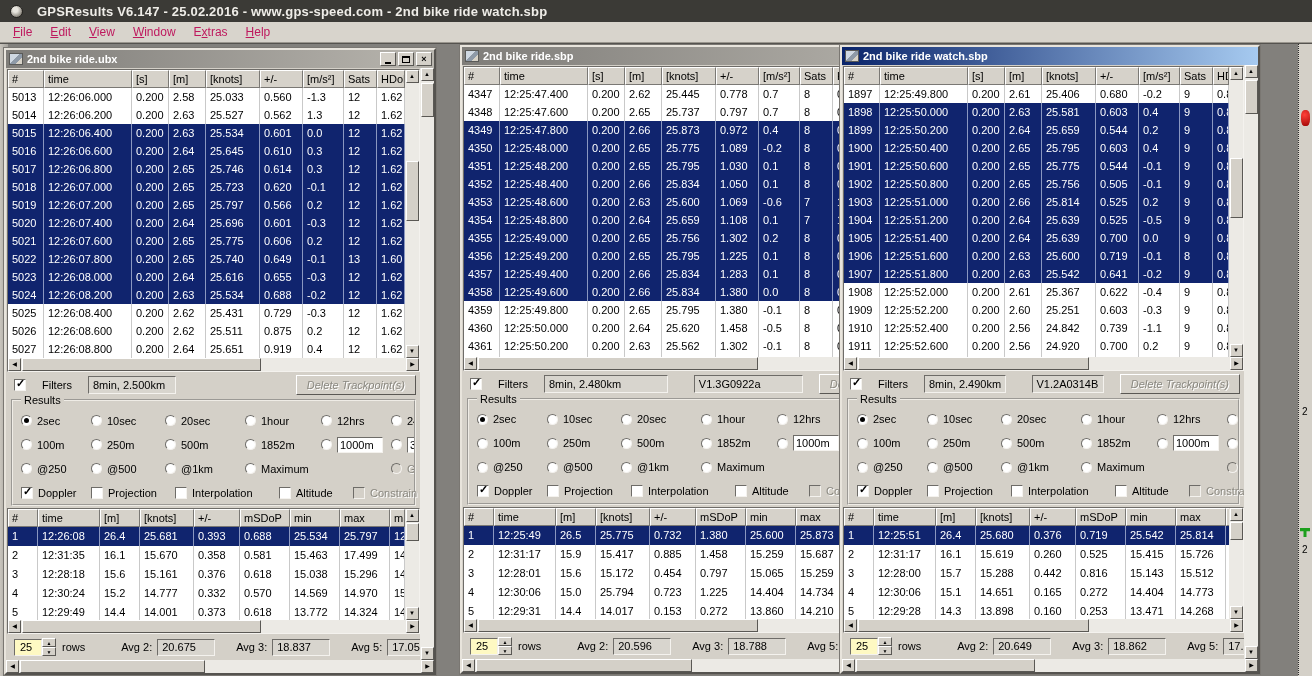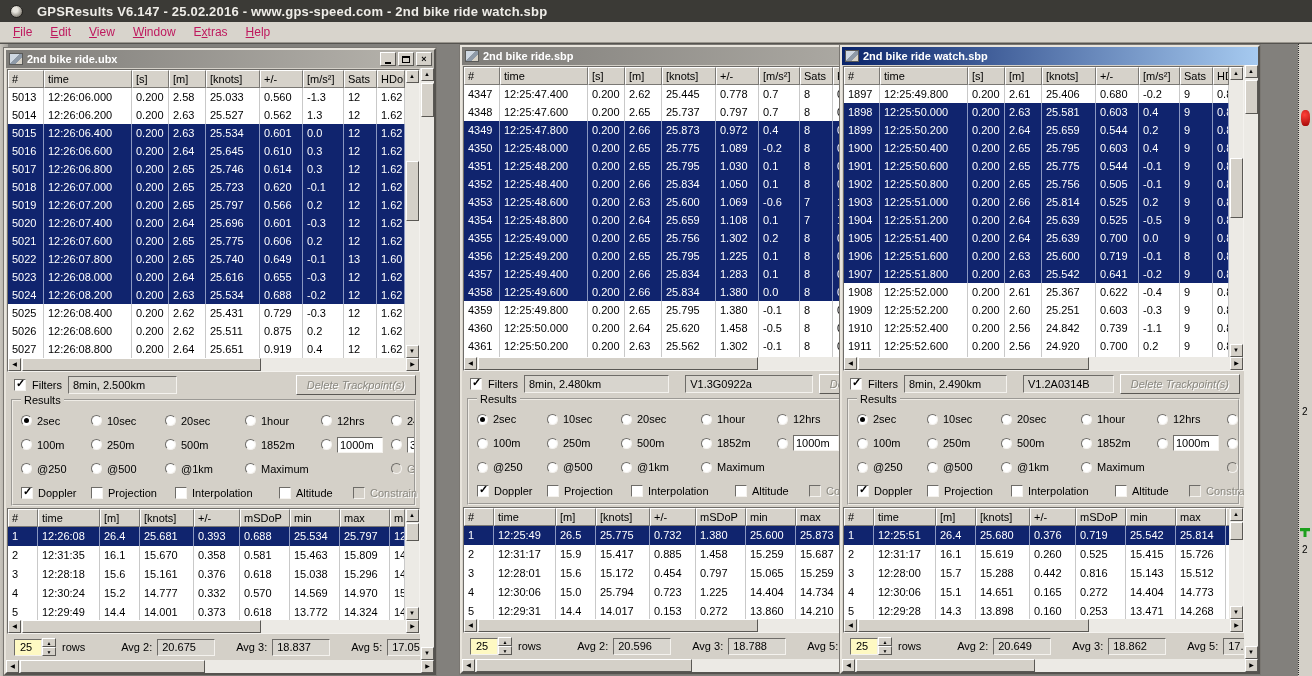--- a/index.html
+++ b/index.html
@@ -91,21 +91,21 @@
   .grid-row.sel .gcell { color:#fff; border-right-color:#8a97c0; }
   .track-table .grid-body { height:276px; overflow:hidden; }
   .result-table .grid-body { height:95px; overflow:hidden; }
 
   .tc0{width:36px}.tc1{width:88px}.tc2{width:37px}.tc3{width:37px}.tc4{width:54px}
   .tc5{width:43px}.tc6{width:41px}.tc7{width:33px}.tc8{width:38px;flex:1}
   .rc0{width:30px}.rc1{width:62px}.rc2{width:40px}.rc3{width:54px}.rc4{width:46px}
   .rc5{width:50px}.rc6{width:50px}.rc7{width:50px}.rc8{width:36px;flex:1}
 
   
-  .filters-row { flex:0 0 24px; display:flex; align-items:center; gap:6px;
+  .filters-row { flex:0 0 24px; display:flex; align-items:center; gap:16px;
     padding:2px 4px 0 7px; }
   .checkbox { width:12px; height:12px; background:#fff; border:1px solid;
     border-color:#6e6c68 #f4f2ee #f4f2ee #6e6c68; position:relative; flex:0 0 12px; }
   .checkbox.on::after { content:"✓"; position:absolute; left:1px; top:-3px;
     font-size:11px; font-weight:bold; color:#000; }
   .checkbox.dis { background:#d4d0c8; }
   .opt-label { font-size:11px; color:#000; white-space:nowrap; }
   .opt-label.dis { color:#8a8880; text-shadow:1px 1px 0 #fff; }
   .field { display:inline-block; height:18px; line-height:16px; font-size:11px;
     padding:0 4px; background:#d8d5ce; border:1px solid;
@@ -545,21 +545,21 @@
                     <div class="gcell rc8">12</div>
                   </div>
                   <div class="grid-row">
                     <div class="gcell rc0">2</div>
                     <div class="gcell rc1">12:31:35</div>
                     <div class="gcell rc2">16.1</div>
                     <div class="gcell rc3">15.670</div>
                     <div class="gcell rc4">0.358</div>
                     <div class="gcell rc5">0.581</div>
                     <div class="gcell rc6">15.463</div>
-                    <div class="gcell rc7">15.809</div>
+                    <div class="gcell rc7">17.499</div>
                     <div class="gcell rc8">14</div>
                   </div>
                   <div class="grid-row">
                     <div class="gcell rc0">3</div>
                     <div class="gcell rc1">12:28:18</div>
                     <div class="gcell rc2">15.6</div>
                     <div class="gcell rc3">15.161</div>
                     <div class="gcell rc4">0.376</div>
                     <div class="gcell rc5">0.618</div>
                     <div class="gcell rc6">15.038</div>

